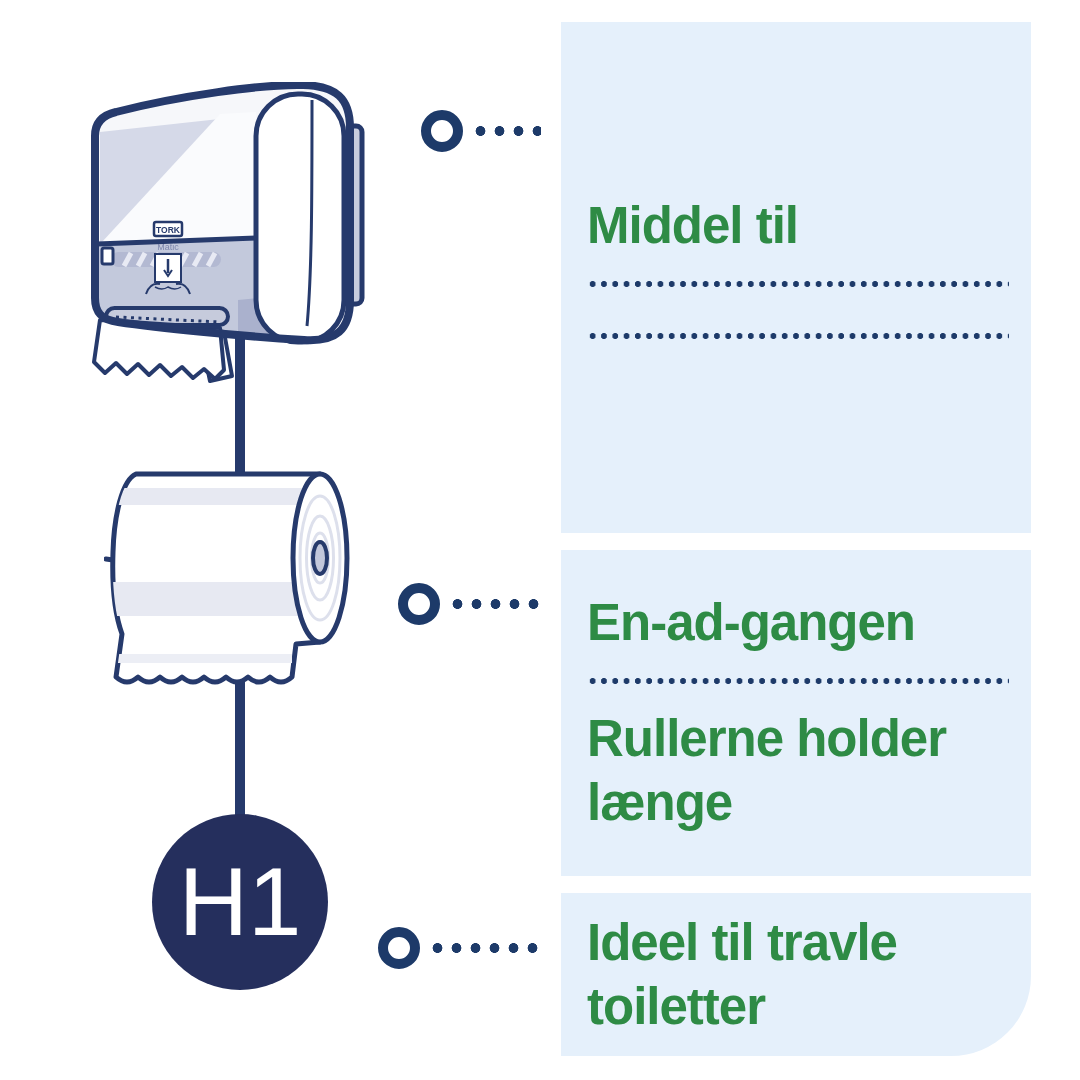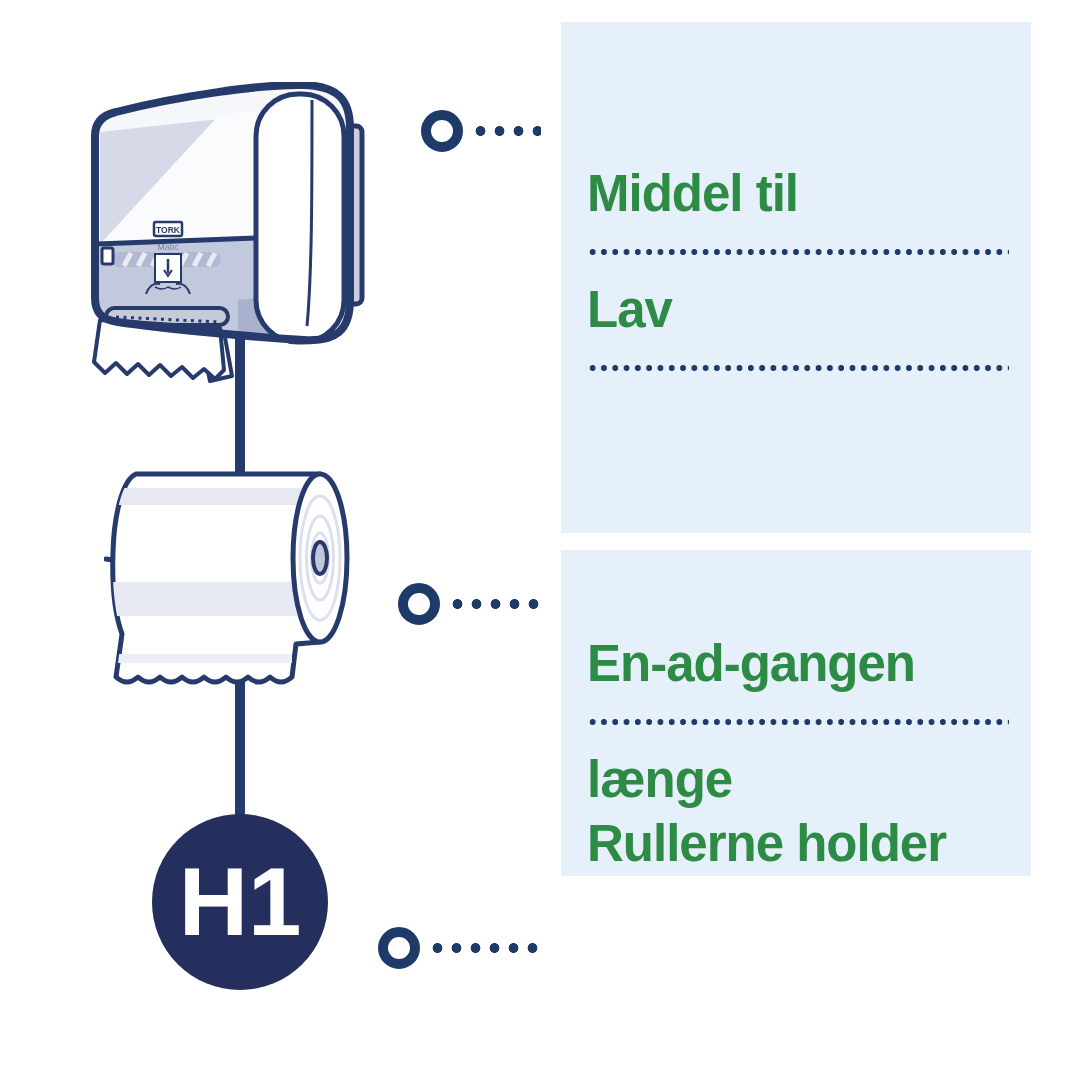--- a/index.html
+++ b/index.html
@@ -13,21 +13,21 @@
   .vline-b{top:676px;height:142px;}
 
   
   .dispenser-svg{position:absolute;left:88px;top:82px;width:284px;height:312px;z-index:2;}
   .roll-svg{position:absolute;left:104px;top:462px;width:250px;height:235px;z-index:2;}
 
   
   .badge{
     position:absolute;left:152px;top:814px;width:176px;height:176px;border-radius:50%;
     background:#252f5d;color:#ffffff;display:flex;align-items:center;justify-content:center;
-    font-weight:bold;font-size:96px;letter-spacing:0px;z-index:2;
+    font-weight:normal;font-size:96px;letter-spacing:0px;z-index:2;
   }
 
   
   .connector{position:absolute;display:flex;align-items:center;z-index:2;}
   .ring{
     width:22px;height:22px;border:10px solid #1d3a69;border-radius:50%;background:#ffffff;
     flex:0 0 auto;
   }
   .dots{
     height:10px;margin-left:8px;
@@ -39,21 +39,21 @@
   .c3{left:378px;top:927px;}  .c3 .dots{width:112px;}
 
   
   .panel{
     position:absolute;left:542px;width:470px;background:#e5f0fb;box-sizing:border-box;
     display:flex;flex-direction:column;justify-content:center;
     padding:0 22px 0 26px;
     margin-left:19px;
   }
   .p1{top:22px;height:511px;}
-  .p2{top:550px;height:326px;justify-content:flex-end;}
+  .p2{top:550px;height:326px;}
   .p3{top:893px;height:163px;border-bottom-right-radius:80px;}
   .feature .line{
     font-weight:bold;font-size:51px;line-height:64px;color:#2e8b45;
     letter-spacing:-1px;white-space:nowrap;
   }
   .divider{
     height:6px;margin:23px 0;
     background-image:radial-gradient(circle, #1d3a69 2.7px, transparent 3.3px);
     background-size:11.3px 6px;background-repeat:repeat-x;background-position:0 50%;
   }
@@ -172,30 +172,35 @@
     <span class="ring"></span>
     <span class="dots"></span>
   </div>
 
   <section class="panel p1 feature">
     <div class="block">
       <div class="line">Middel til</div>
     </div>
     <div class="divider"></div>
     <div class="block">
-      <div class="line">Lav</div>
     </div>
     <div class="divider"></div>
   </section>
 
   <section class="panel p2 feature">
     <div class="block">
       <div class="line">En-ad-gangen</div>
     </div>
     <div class="divider"></div>
     <div class="block">
+      <div class="line">Rullerne holder</div>
       <div class="line">længe</div>
-      <div class="line">Rullerne holder</div>
     </div>
   </section>
 
+  <section class="panel p3 feature">
+    <div class="block">
+      <div class="line">Ideel til travle</div>
+      <div class="line">toiletter</div>
+    </div>
+  </section>
 
 </div>
 
 </body></html>

